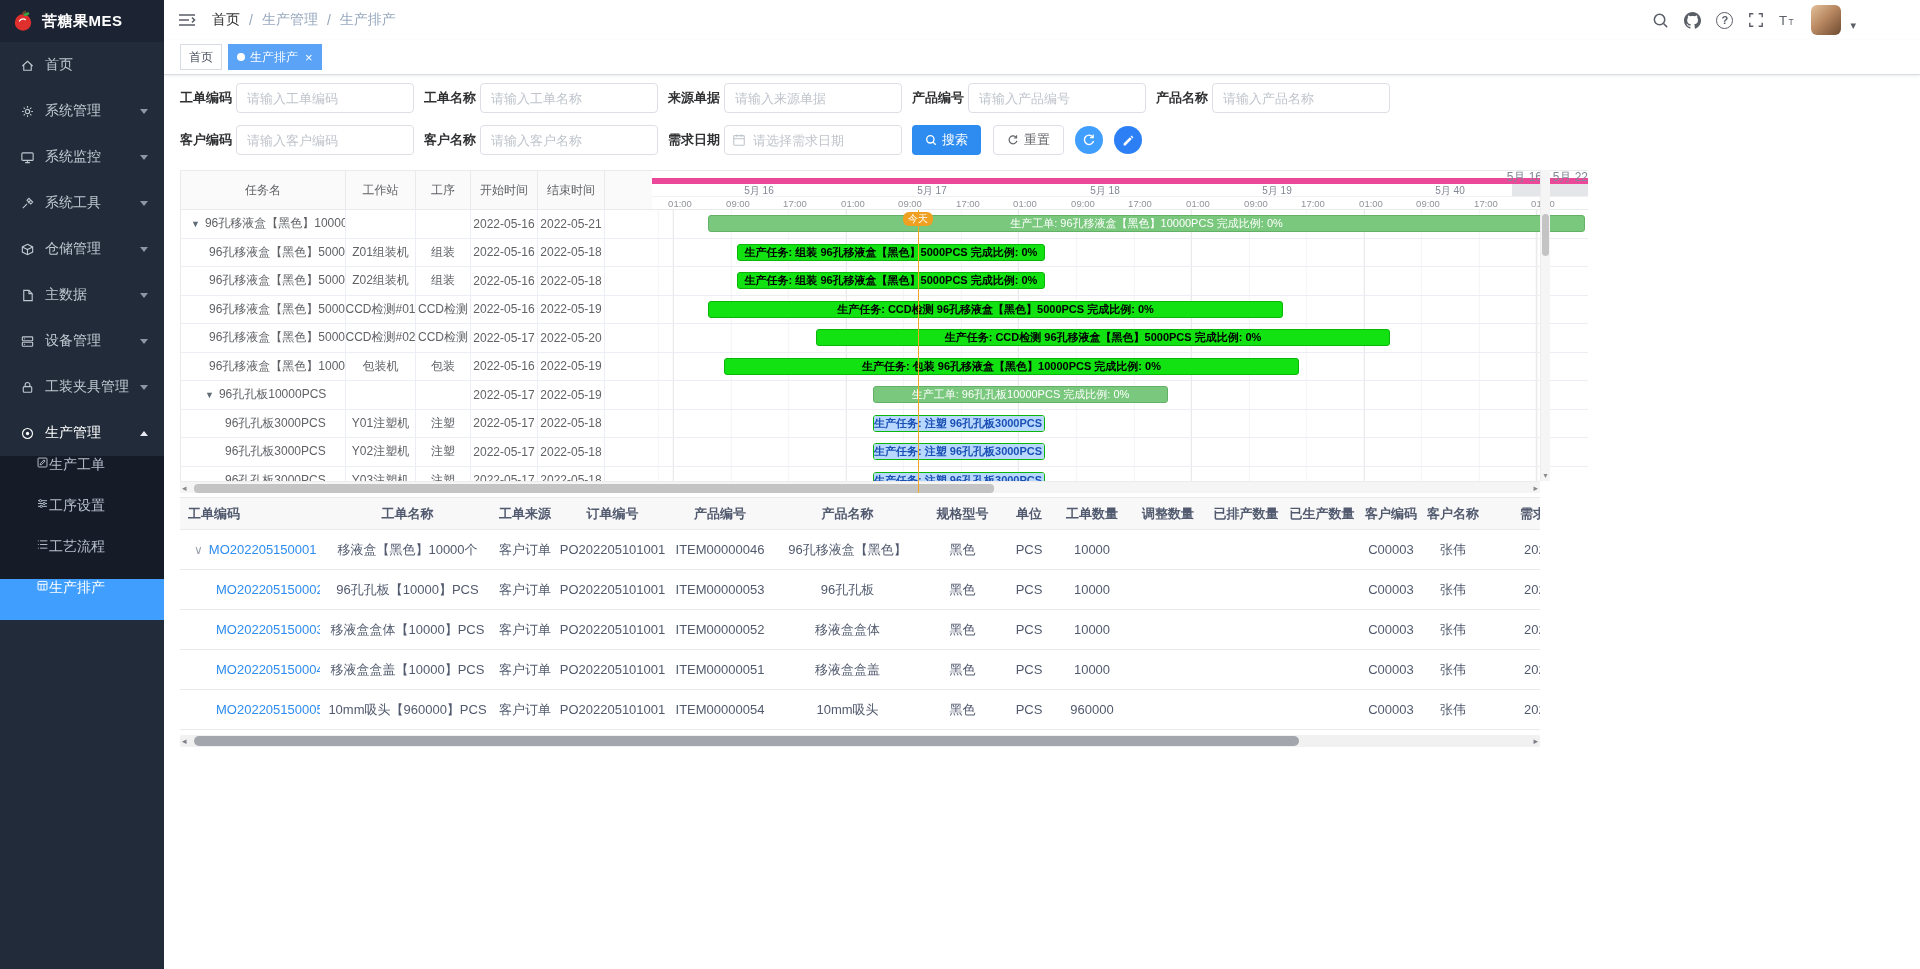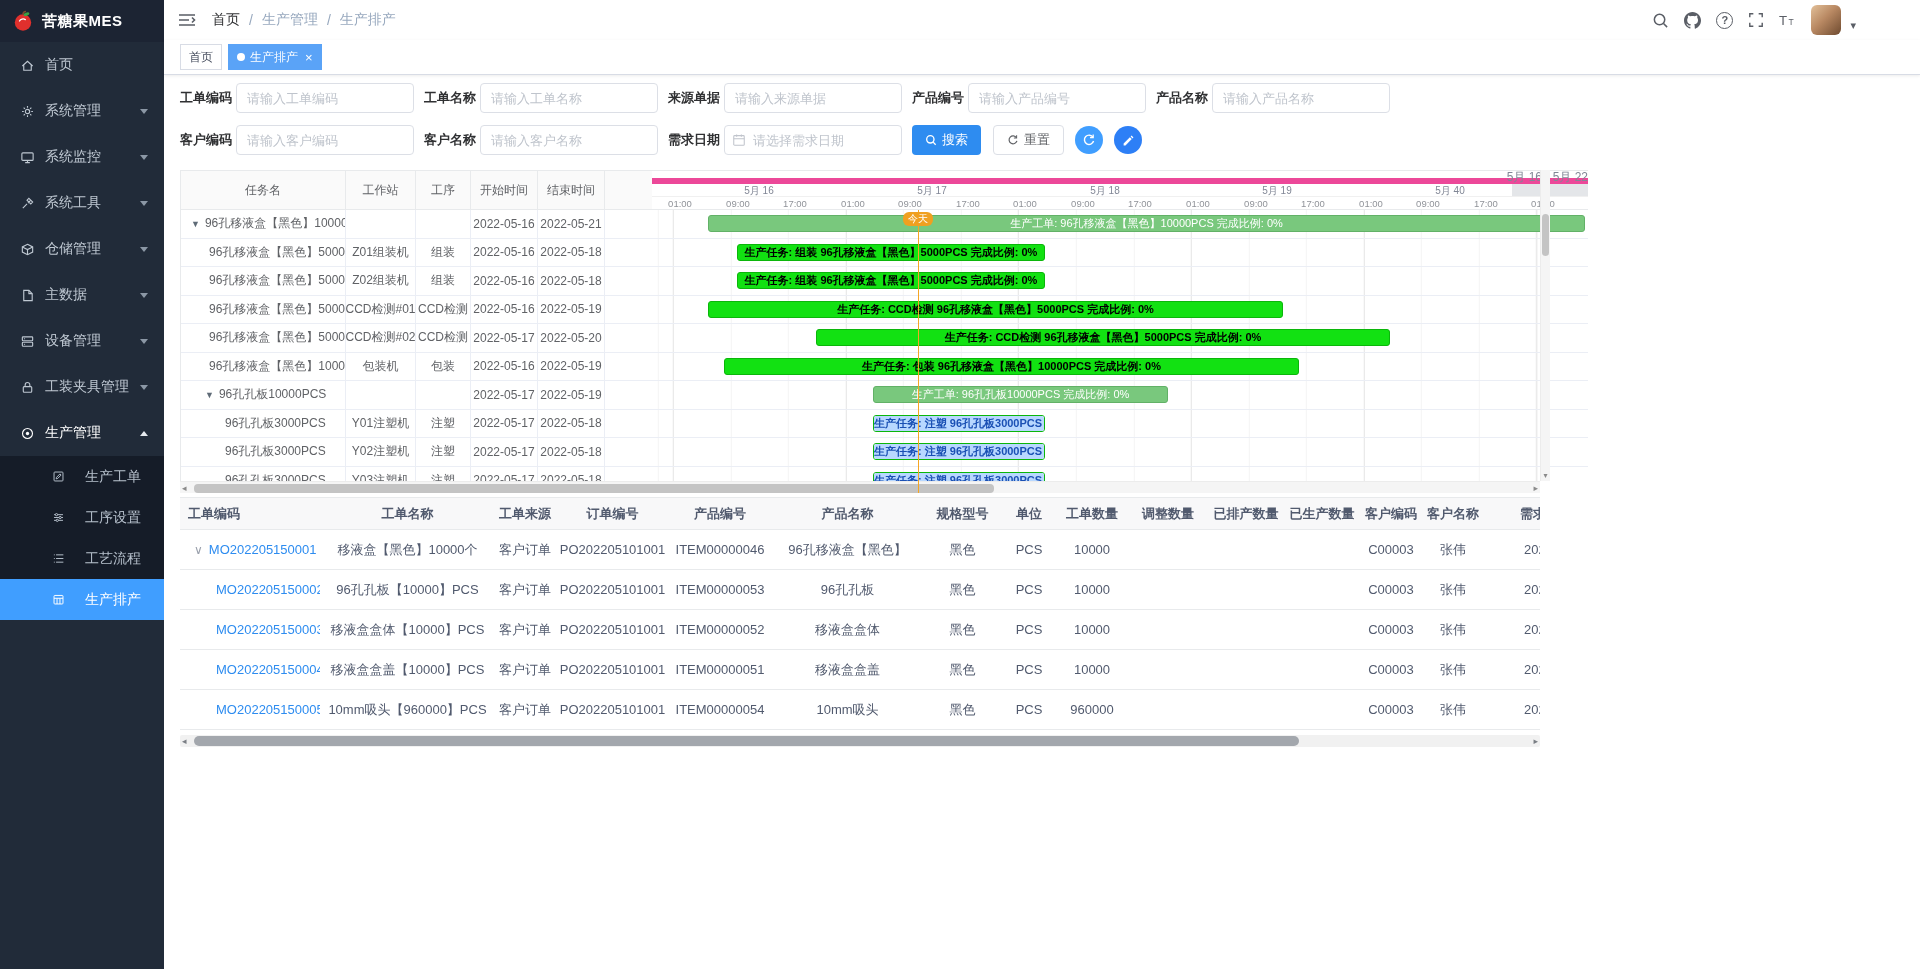--- a/index.html
+++ b/index.html
@@ -11,21 +11,21 @@
 .sidebar{position:absolute;left:0;top:0;width:164px;height:100%;background:#212b39;overflow:hidden}
 .logo{height:42px;display:flex;align-items:center;gap:8px;padding-left:12px;background:#1c2433;cursor:pointer}
 .logo-text{color:#fff;font-weight:bold;font-size:15px;letter-spacing:.5px}
 .menu-item{height:46px;display:flex;align-items:center;padding-left:20px;color:#bfc8d2;font-size:14px;position:relative;cursor:pointer}
 .menu-item svg{flex:none}
 .mi-label{margin-left:10px;white-space:nowrap}
 .menu-item.open{color:#fff}
 .arrow{position:absolute;right:16px;width:0;height:0;border-left:4px solid transparent;border-right:4px solid transparent;border-top:5px solid #8b97a5}
 .menu-item.open .arrow{border-top:none;border-bottom:5px solid #e6eaee}
 .submenu{background:#151c28}
-.sub-item{height:41px;display:flex;align-items:center;gap:20px;padding-left:52px;color:#b6c0cc;font-size:14px;cursor:pointer}
+.sub-item{height:41px;display:flex;align-items:flex-start;gap:0;padding-left:36px;color:#b6c0cc;font-size:14px;cursor:pointer}
 .sub-item.active{background:#409eff;color:#fff}
 
 
 .main{position:absolute;left:164px;top:0;right:0;height:100%}
 .topbar{height:40px;display:flex;align-items:center;background:#fff;position:relative}
 .hamburger{margin-left:14px;display:inline-flex;cursor:pointer;color:#5a5e66}
 .breadcrumb{margin-left:16px;display:flex;align-items:center;gap:9px;font-size:14px}
 .bc-home{color:#303133;cursor:pointer}
 .bc-item{color:#97a8be;cursor:pointer}
 .bc-sep,.bc-current{color:#97a8be}

